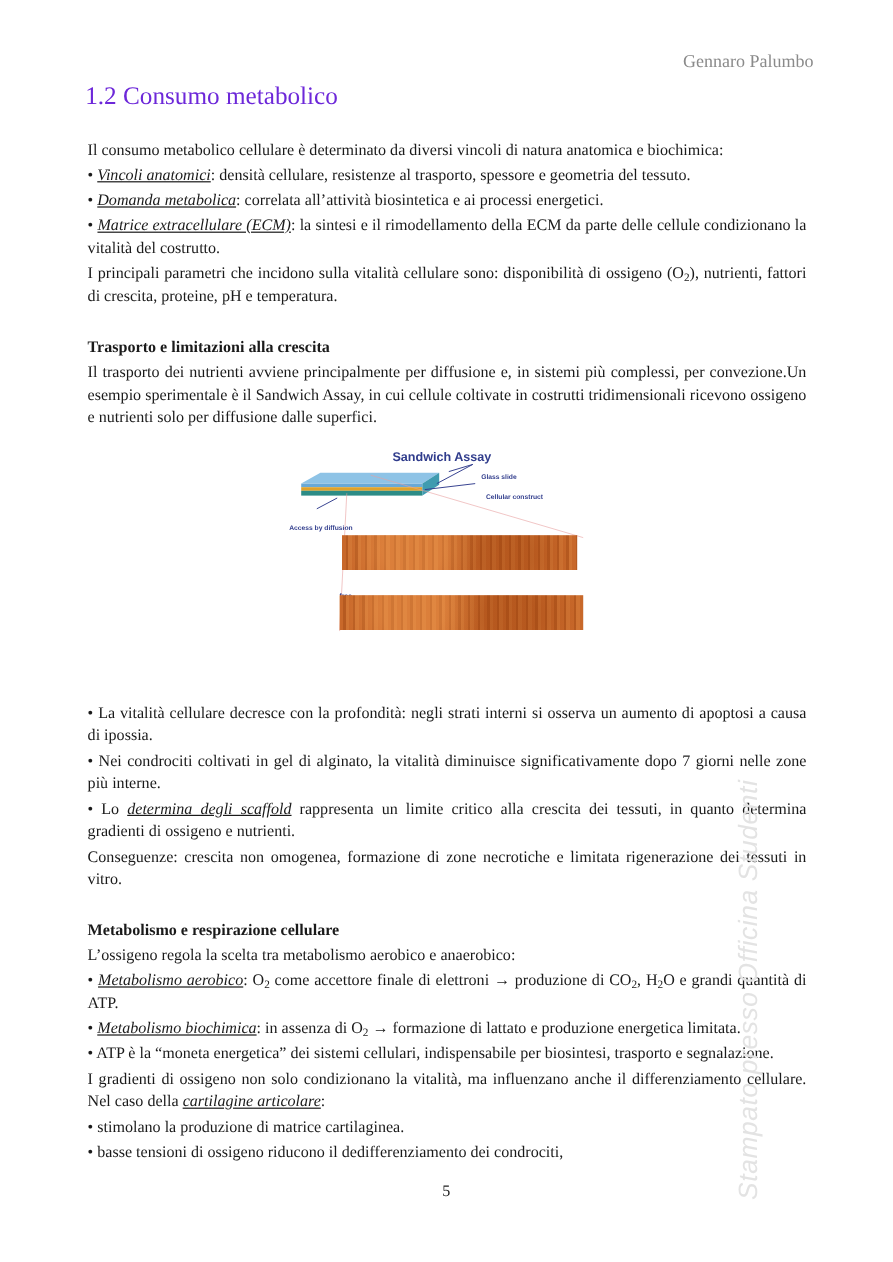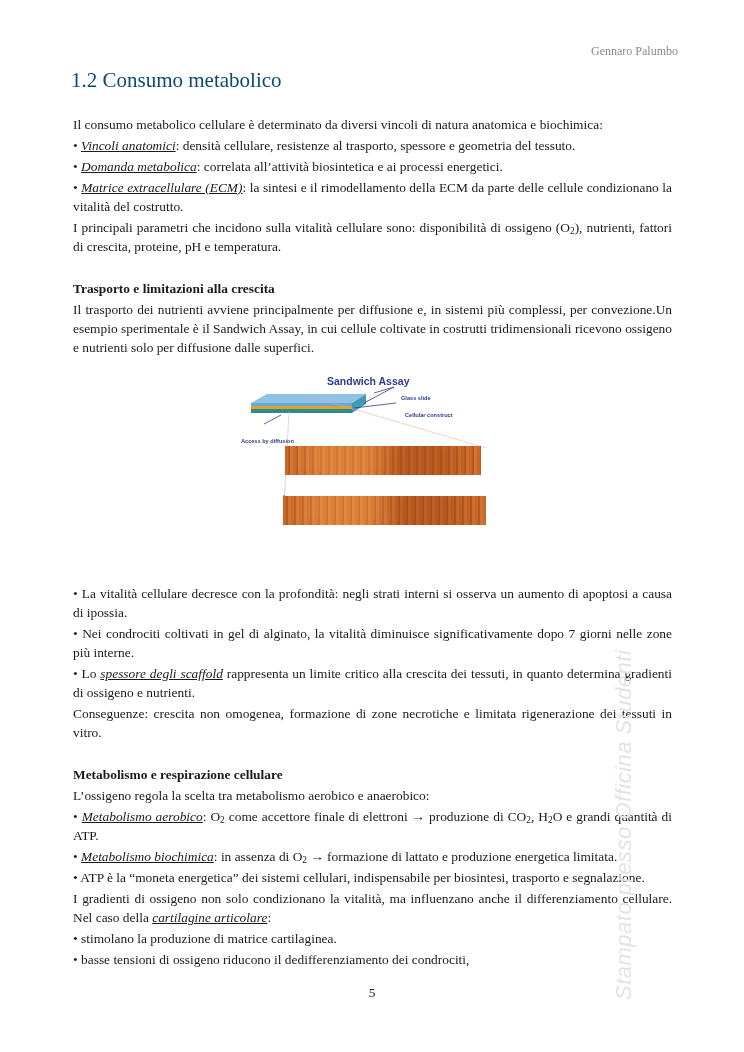--- a/index.html
+++ b/index.html
@@ -3,25 +3,25 @@
 <meta charset="utf-8">
 <style>
   html, body { margin: 0; padding: 0; background: #ffffff; }
   body {
     width: 744px; height: 1052px; position: relative; overflow: hidden;
     font-family: "Liberation Serif", "DejaVu Serif", serif;
     color: #1a1a1a;
   }
   .author {
     position: absolute; right: 66px; top: 44px;
-    font-size: 12px; color: #8a8a8a;
+    font-size: 15px; color: #8a8a8a;
   }
   .title {
     position: absolute; left: 71px; top: 68px;
-    font-size: 21px; font-weight: normal; margin: 0; color: #0c4a6e;
+    font-size: 21px; font-weight: normal; margin: 0; color: #6d28d9;
   }
   .content {
     position: absolute; left: 71px; top: 113px; width: 603px;
     font-size: 13.4px; line-height: 19px; text-align: justify;
   }
   .content p { margin: 2px; }
   .u { text-decoration: underline; font-style: italic; }
   .i { }
   .sec-h { font-weight: bold; margin: 0; }
   .gap { height: 19px; }
@@ -96,21 +96,21 @@
       <span class="fig-label" style="left:166px;top:40px">Cellular construct</span>
       <span class="fig-label" style="left:2px;top:66px">Access by diffusion</span>
       <div class="strip" style="left:46px;top:80px;width:196px"></div>
       <span class="fig-label" style="left:44px;top:122px">free</span>
       <div class="strip" style="left:44px;top:130px;width:203px"></div>
     </div>
   </div>
 
   <p>• La vitalità cellulare decresce con la profondità: negli strati interni si osserva un aumento di apoptosi a causa di ipossia.</p>
   <p>• Nei condrociti coltivati in gel di alginato, la vitalità diminuisce significativamente dopo 7 giorni nelle zone più interne.</p>
-  <p><span>• Lo </span><span class="u">spessore degli scaffold</span><span> rappresenta un limite critico alla crescita dei tessuti, in quanto determina gradienti di ossigeno e nutrienti.</span></p>
+  <p><span>• Lo </span><span class="u">determina degli scaffold</span><span> rappresenta un limite critico alla crescita dei tessuti, in quanto determina gradienti di ossigeno e nutrienti.</span></p>
   <p>Conseguenze: crescita non omogenea, formazione di zone necrotiche e limitata rigenerazione dei tessuti in vitro.</p>
 
   <div class="gap"></div>
 
   <p class="sec-h">Metabolismo e respirazione cellulare</p>
   <p><span>L’ossigeno regola la scelta tra metabolismo </span><span class="i">aerobico</span><span> e </span><span class="i">anaerobico</span><span>:</span></p>
   <p>• <span class="u">Metabolismo aerobico</span><span>: O</span><sub>2</sub><span> come accettore finale di elettroni → produzione di CO</span><sub>2</sub><span>, H</span><sub>2</sub><span>O e grandi quantità di ATP.</span></p>
   <p>• <span class="u">Metabolismo biochimica</span><span>: in assenza di O</span><sub>2</sub><span> → formazione di lattato e produzione energetica limitata.</span></p>
   <p>• ATP è la “moneta energetica” dei sistemi cellulari, indispensabile per biosintesi, trasporto e segnalazione.</p>
   <p><span>I gradienti di ossigeno non solo condizionano la vitalità, ma influenzano anche il </span><span class="i">differenziamento cellulare</span><span>. Nel caso della </span><span class="u">cartilagine articolare</span><span>:</span></p>

